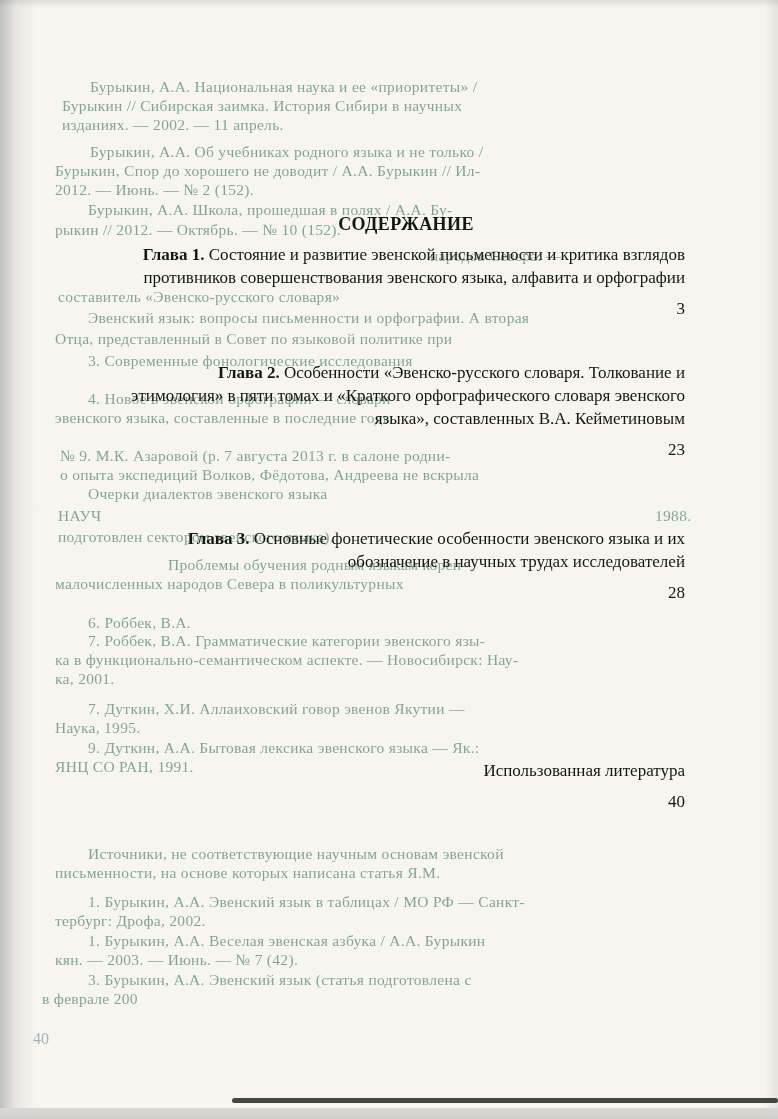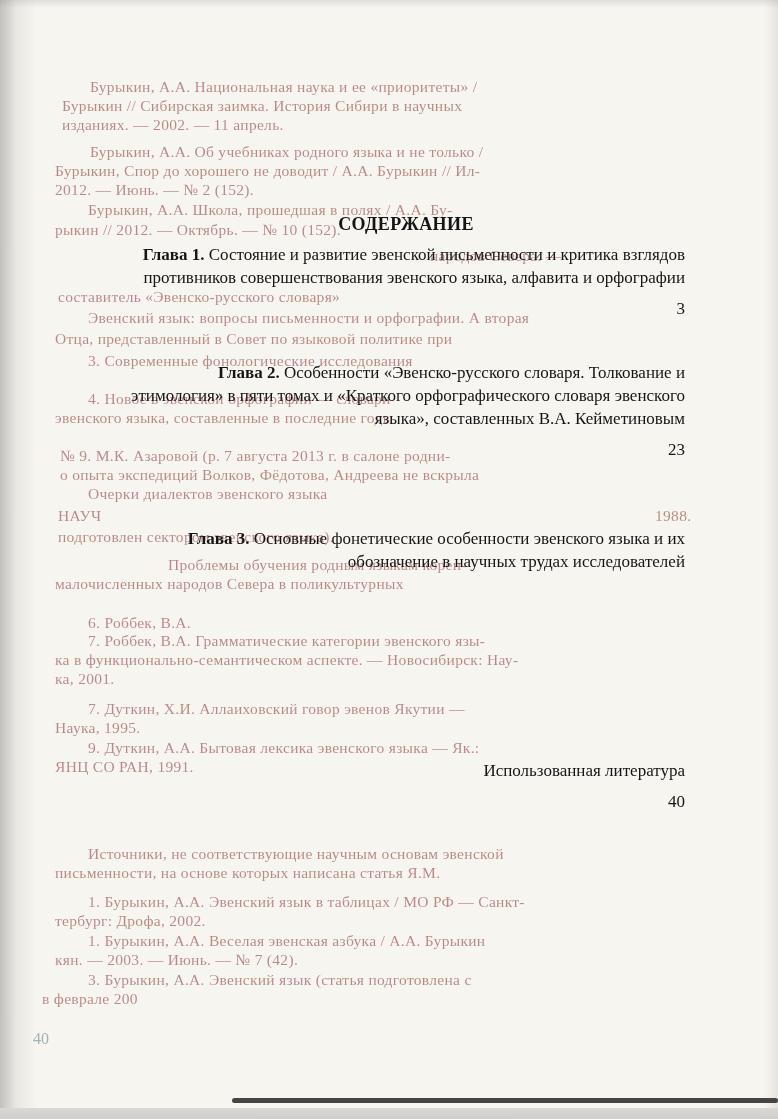--- a/index.html
+++ b/index.html
@@ -9,21 +9,21 @@
     background:#e7e6e2;
     font-family:"Liberation Serif", serif;
   }
   #page{
     position:relative;width:778px;height:1119px;
     background:#f6f5f0;overflow:hidden;
   }
   
   .bl{
     position:absolute;white-space:nowrap;
-    font-size:15.5px;color:#7f1d1d;opacity:.5;
+    font-size:15.5px;color:#14532d;opacity:.5;
     filter:blur(.4px);letter-spacing:.3px;
   }
   
   #content{position:absolute;left:109px;top:0;width:560px;color:#151515}
   #toc-title{
     position:absolute;left:0;width:100%;top:197px;margin:17px;
     font-size:18px;font-weight:bold;text-align:center;letter-spacing:.4px;
   }
   .entry{position:absolute;left:16px;width:100%;text-align:right}
   .entry p{margin:0;font-size:17px;line-height:23px}
@@ -116,20 +116,21 @@
       <div class="pg">3</div>
     </section>
 
     <section class="entry" id="e2">
       <p><span class="lbl">Глава 2.</span> <span>Особенности «Эвенско-русского словаря. Толкование и этимология» в пяти томах и «Краткого орфографического словаря эвенского языка», составленных В.А. Кейметиновым</span></p>
       <div class="pg">23</div>
     </section>
 
     <section class="entry" id="e3">
       <p><span class="lbl">Глава 3.</span> <span>Основные фонетические особенности эвенского языка и их обозначение в научных трудах исследователей</span></p>
+      <div class="pg">28</div>
     </section>
 
     <section class="entry" id="e4">
     </section>
 
     <section class="entry" id="lit">
       <p><span>Использованная литература</span></p>
       <div class="pg">40</div>
     </section>
 

